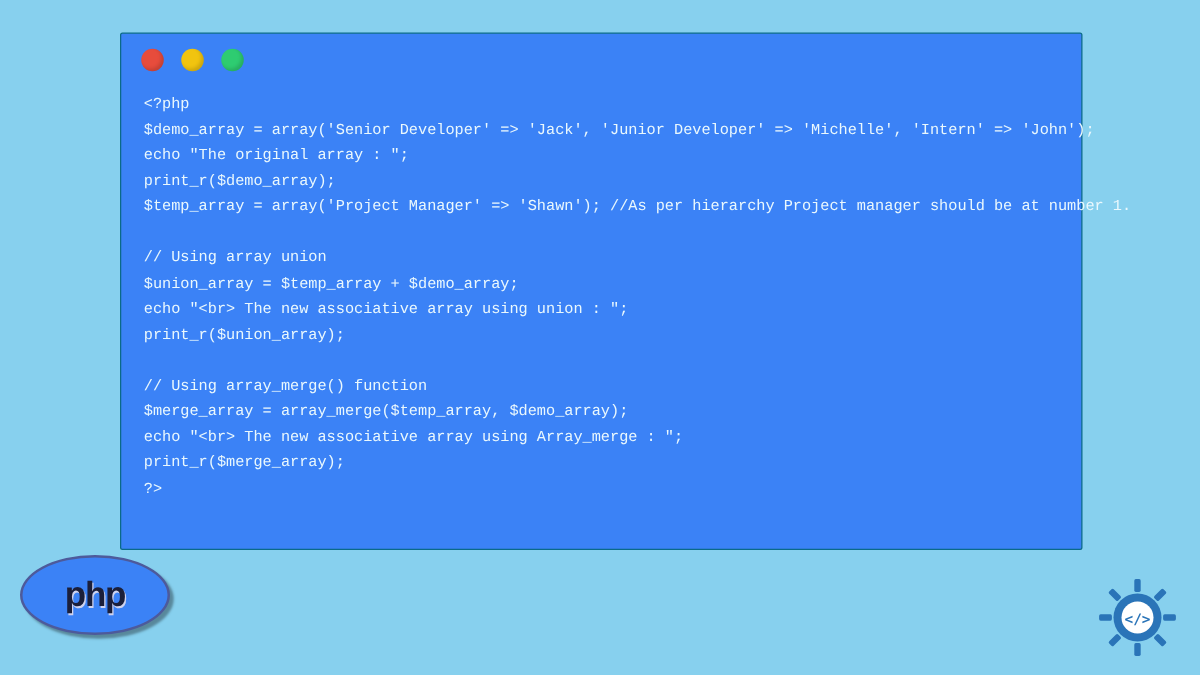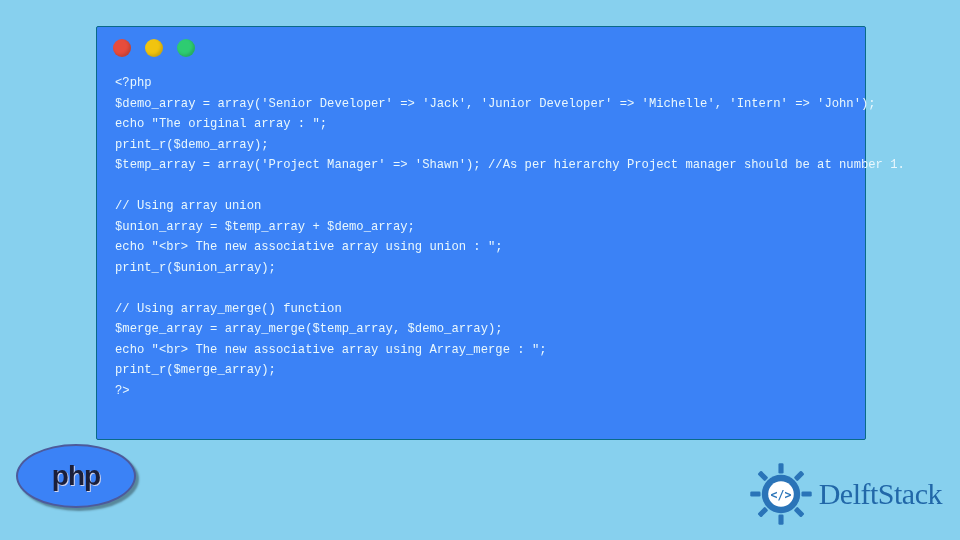--- a/index.html
+++ b/index.html
@@ -131,14 +131,13 @@
           <rect x="46" y="2" width="8" height="16" rx="2" transform="rotate(45 50 50)"></rect>
           <rect x="46" y="82" width="8" height="16" rx="2" transform="rotate(45 50 50)"></rect>
           <rect x="2" y="46" width="16" height="8" rx="2" transform="rotate(45 50 50)"></rect>
           <rect x="82" y="46" width="16" height="8" rx="2" transform="rotate(45 50 50)"></rect>
         </g>
       </g>
       <circle cx="50" cy="50" r="20" fill="#ffffff"></circle>
       <text x="50" y="58" text-anchor="middle" font-family="monospace" font-size="18" font-weight="bold" fill="#2a74b8">&lt;/&gt;</text>
     </svg>
   </div>
-  <div class="delft-text">DelftStack</div>
 </div>
 
 </body></html>

